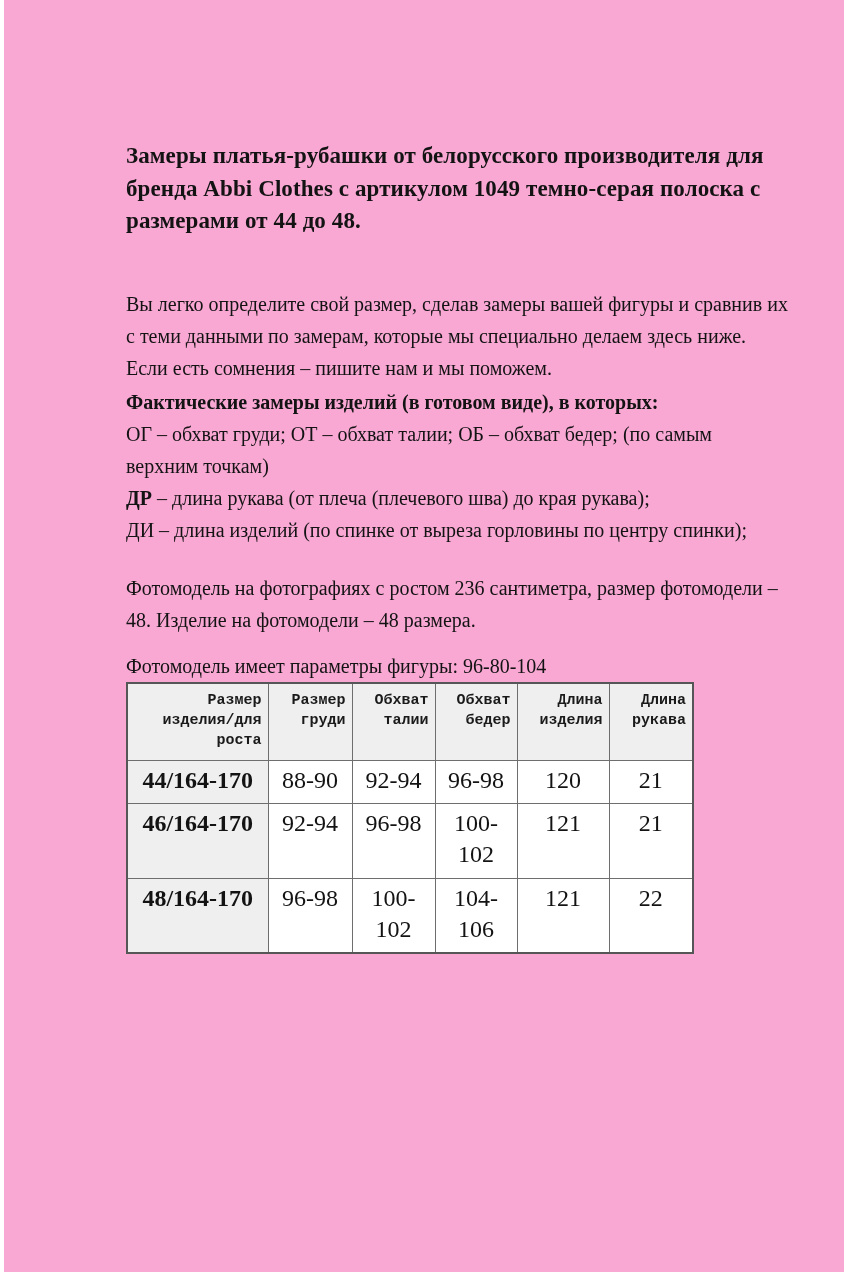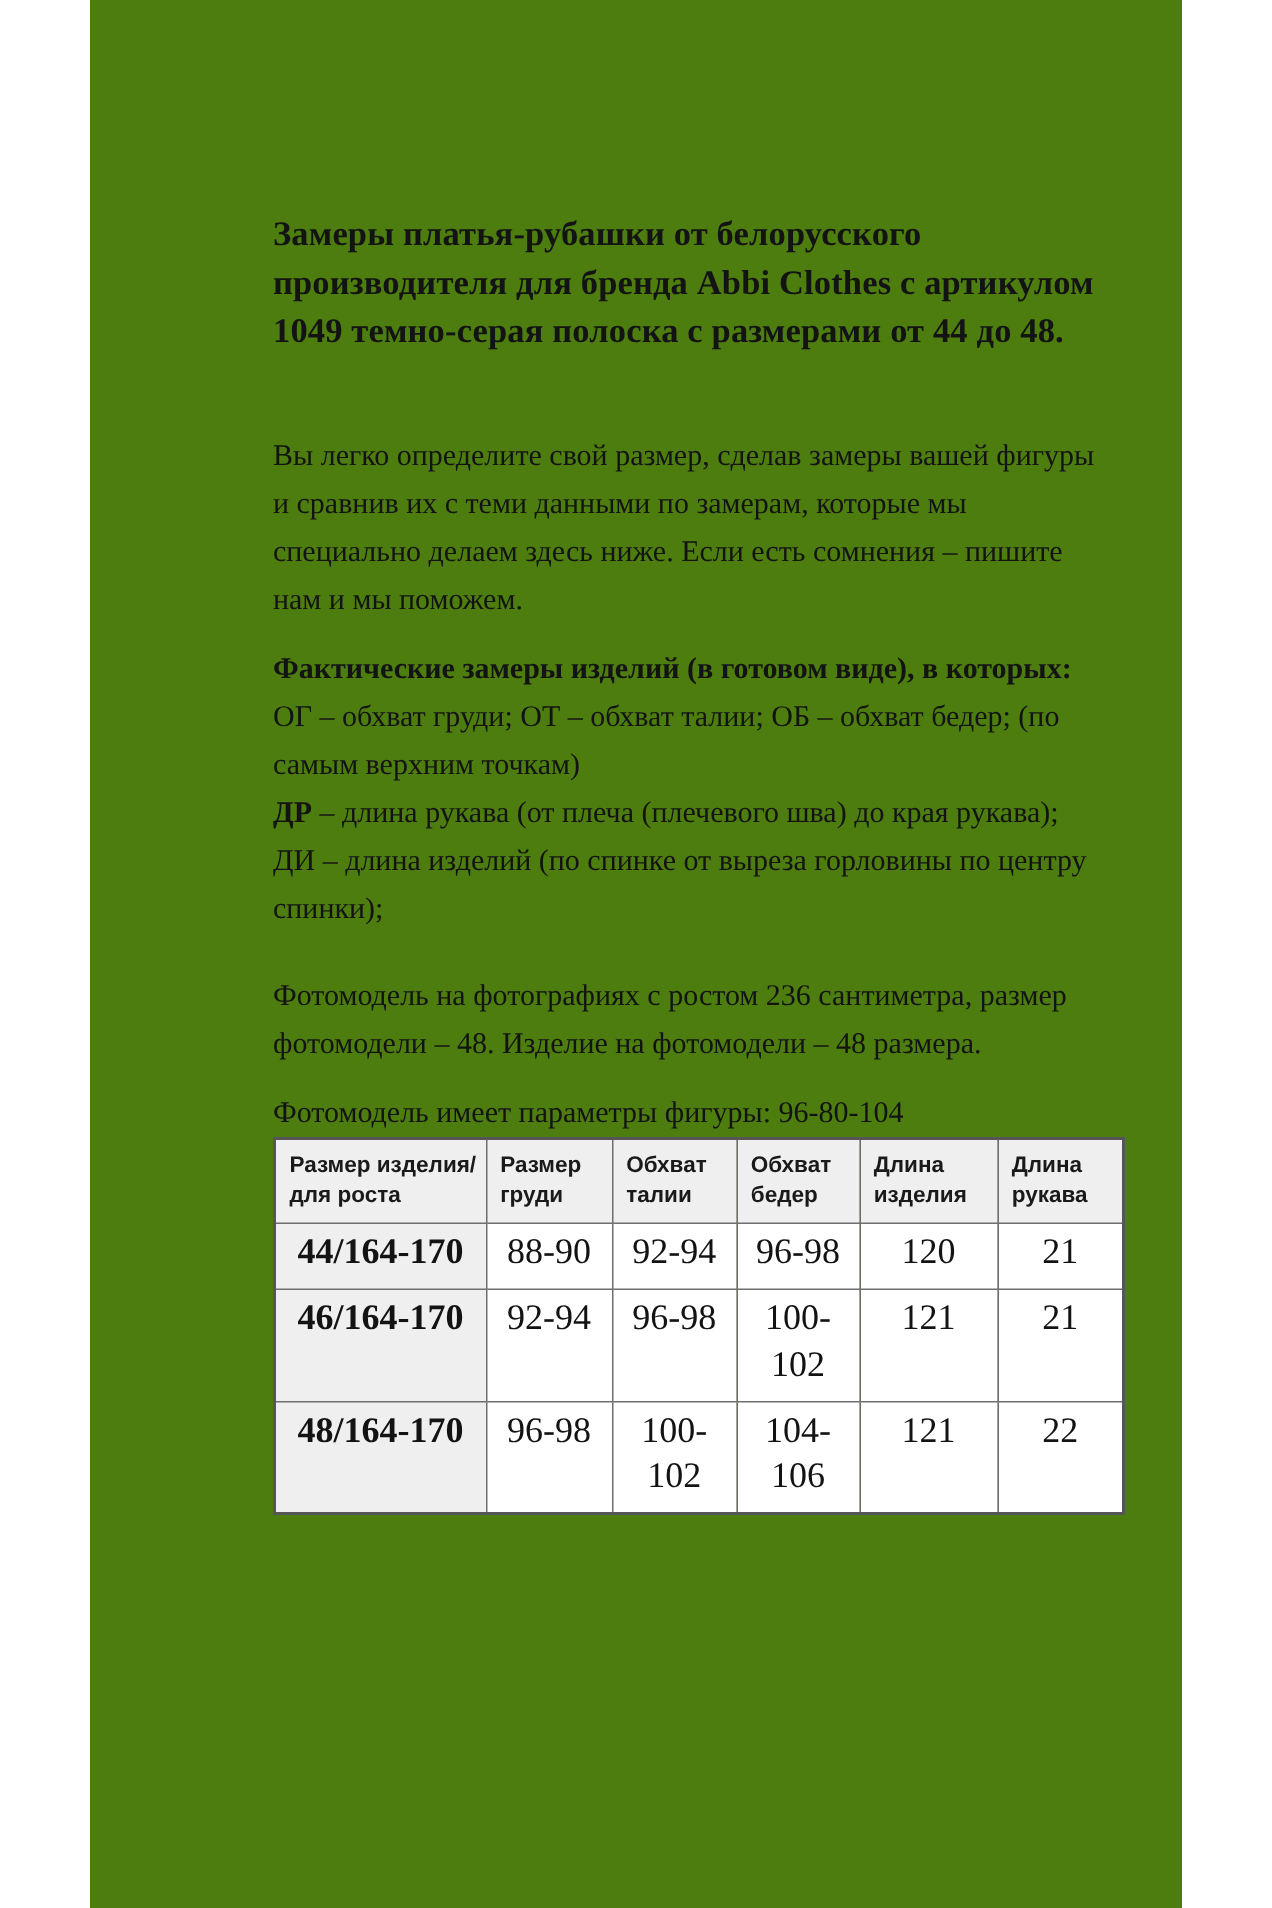--- a/index.html
+++ b/index.html
@@ -1,38 +1,38 @@
 <!DOCTYPE html>
 <html><head>
 <meta charset="utf-8">
 <style>
   * { margin: 0; padding: 0; box-sizing: border-box; }
   html, body { background: #ffffff; }
   .page {
     position: relative;
-    width: 728px;
+    width: 840px;
     min-height: 1272px;
     margin: 0 auto;
-    background: #4d7c0f;
+    background: #f9a8d4;
     font-family: "Liberation Serif", "DejaVu Serif", serif;
     color: #131313;
     padding: 140px 56px 0 122px;
   }
   .doc-title {
     font-size: 23px;
     font-weight: bold;
     line-height: 1.42;
     margin-bottom: 50px;
     letter-spacing: 0.1px;
   }
   .body-text {
     font-size: 20px;
     line-height: 1.6;
   }
-  .intro { margin-bottom: 14px; }
+  .intro { margin-bottom: 2px; }
   .legend { margin-bottom: 26px; }
   .legend-heading { font-weight: bold; }
   .bold-inline { font-weight: bold; }
   .model-info { margin-bottom: 14px; }
   .model-params { }
 
   table.size-table {
     border-collapse: collapse;
     table-layout: fixed;
     width: 566px;
@@ -43,24 +43,24 @@
   .size-table col.c3 { width: 83px; }
   .size-table col.c4 { width: 82px; }
   .size-table col.c5 { width: 92px; }
   .size-table col.c6 { width: 84px; }
   .size-table th, .size-table td {
     border: 1px solid #6e6e6e;
     vertical-align: top;
   }
   .size-table th {
     background: #efefef;
-    font-family: Liberation Sans, sans-serif;
+    font-family: Liberation Mono, monospace;
     font-size: 15px;
     font-weight: bold;
-    text-align: left;
+    text-align: right;
     line-height: 1.35;
     padding: 7px 6px 8px 9px;
     color: #1a1a1a;
   }
   .size-table td {
     font-family: "Liberation Serif", "DejaVu Serif", serif;
     font-size: 24px;
     text-align: center;
     line-height: 1.28;
     padding: 4px 4px 8px 4px;

